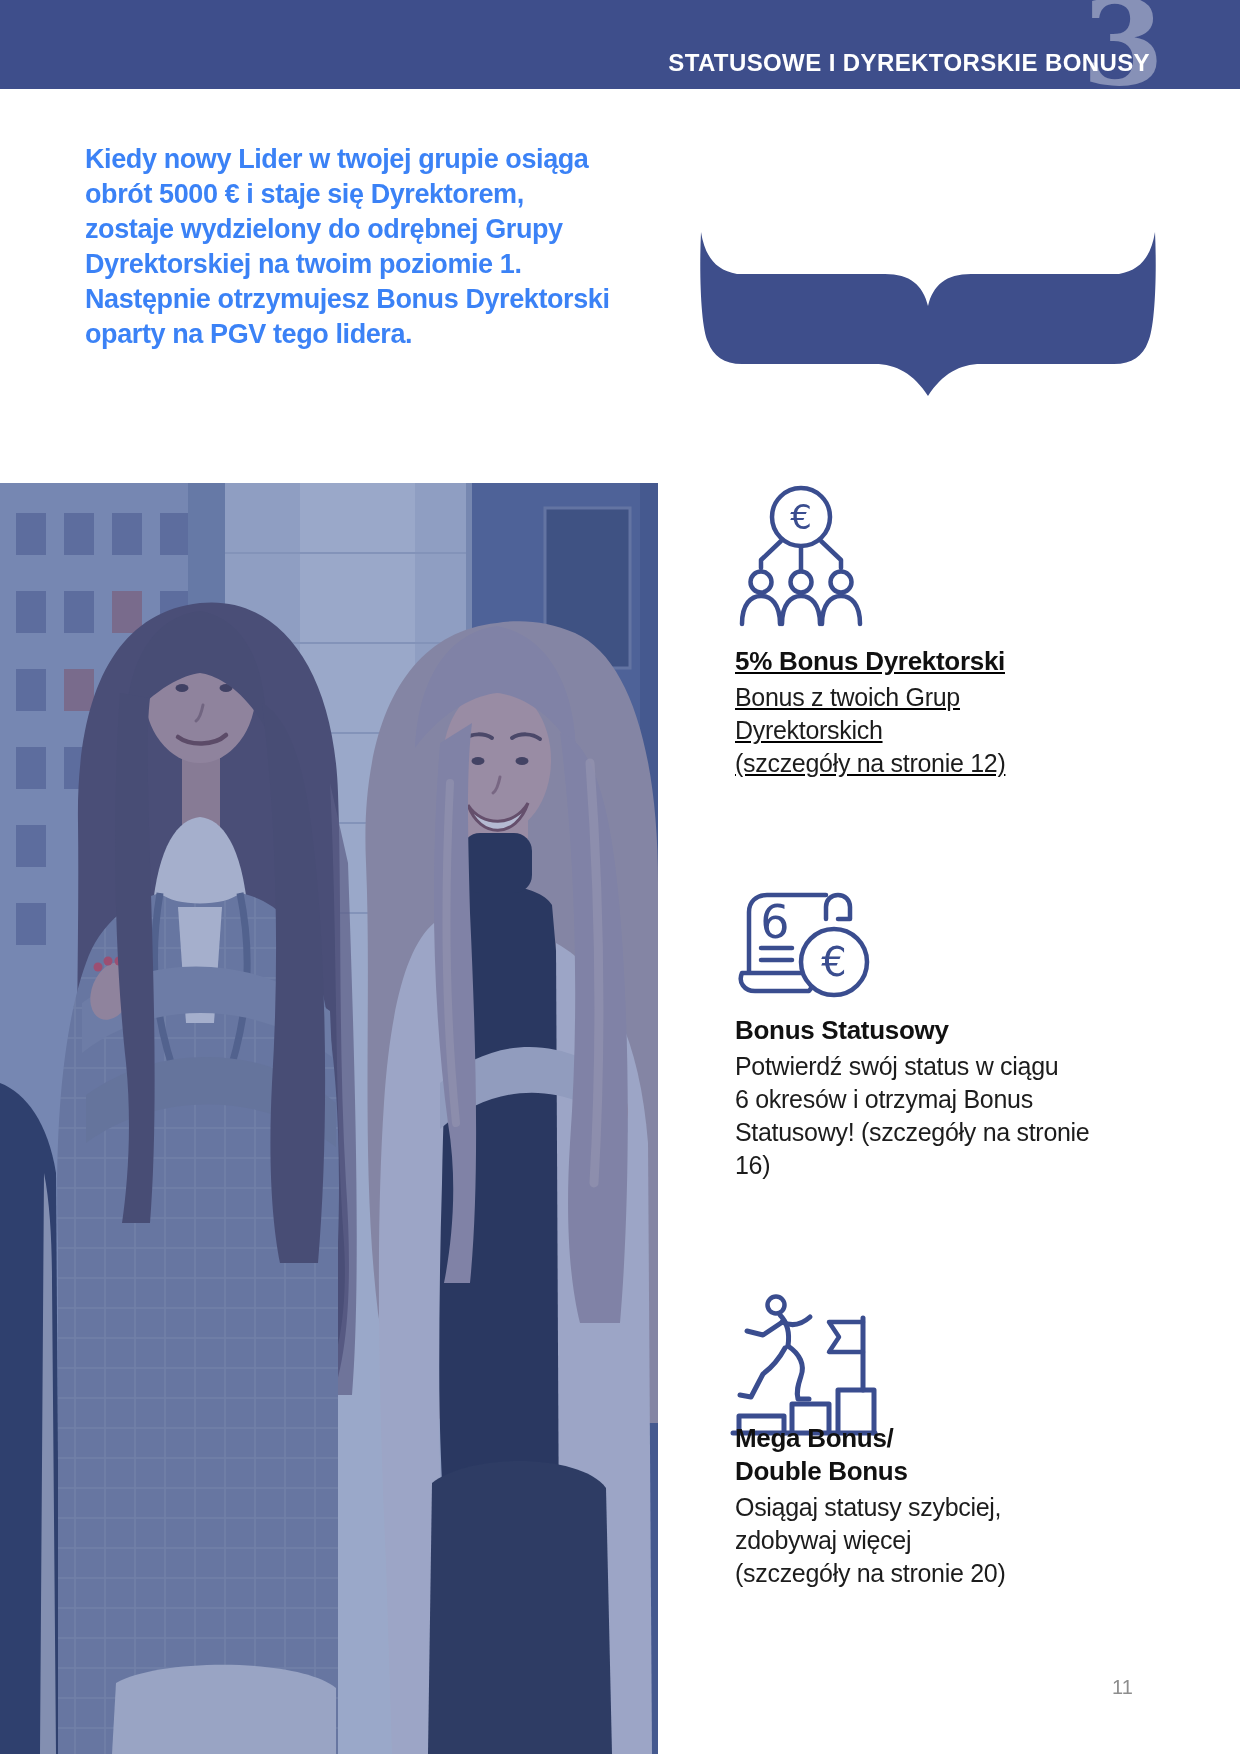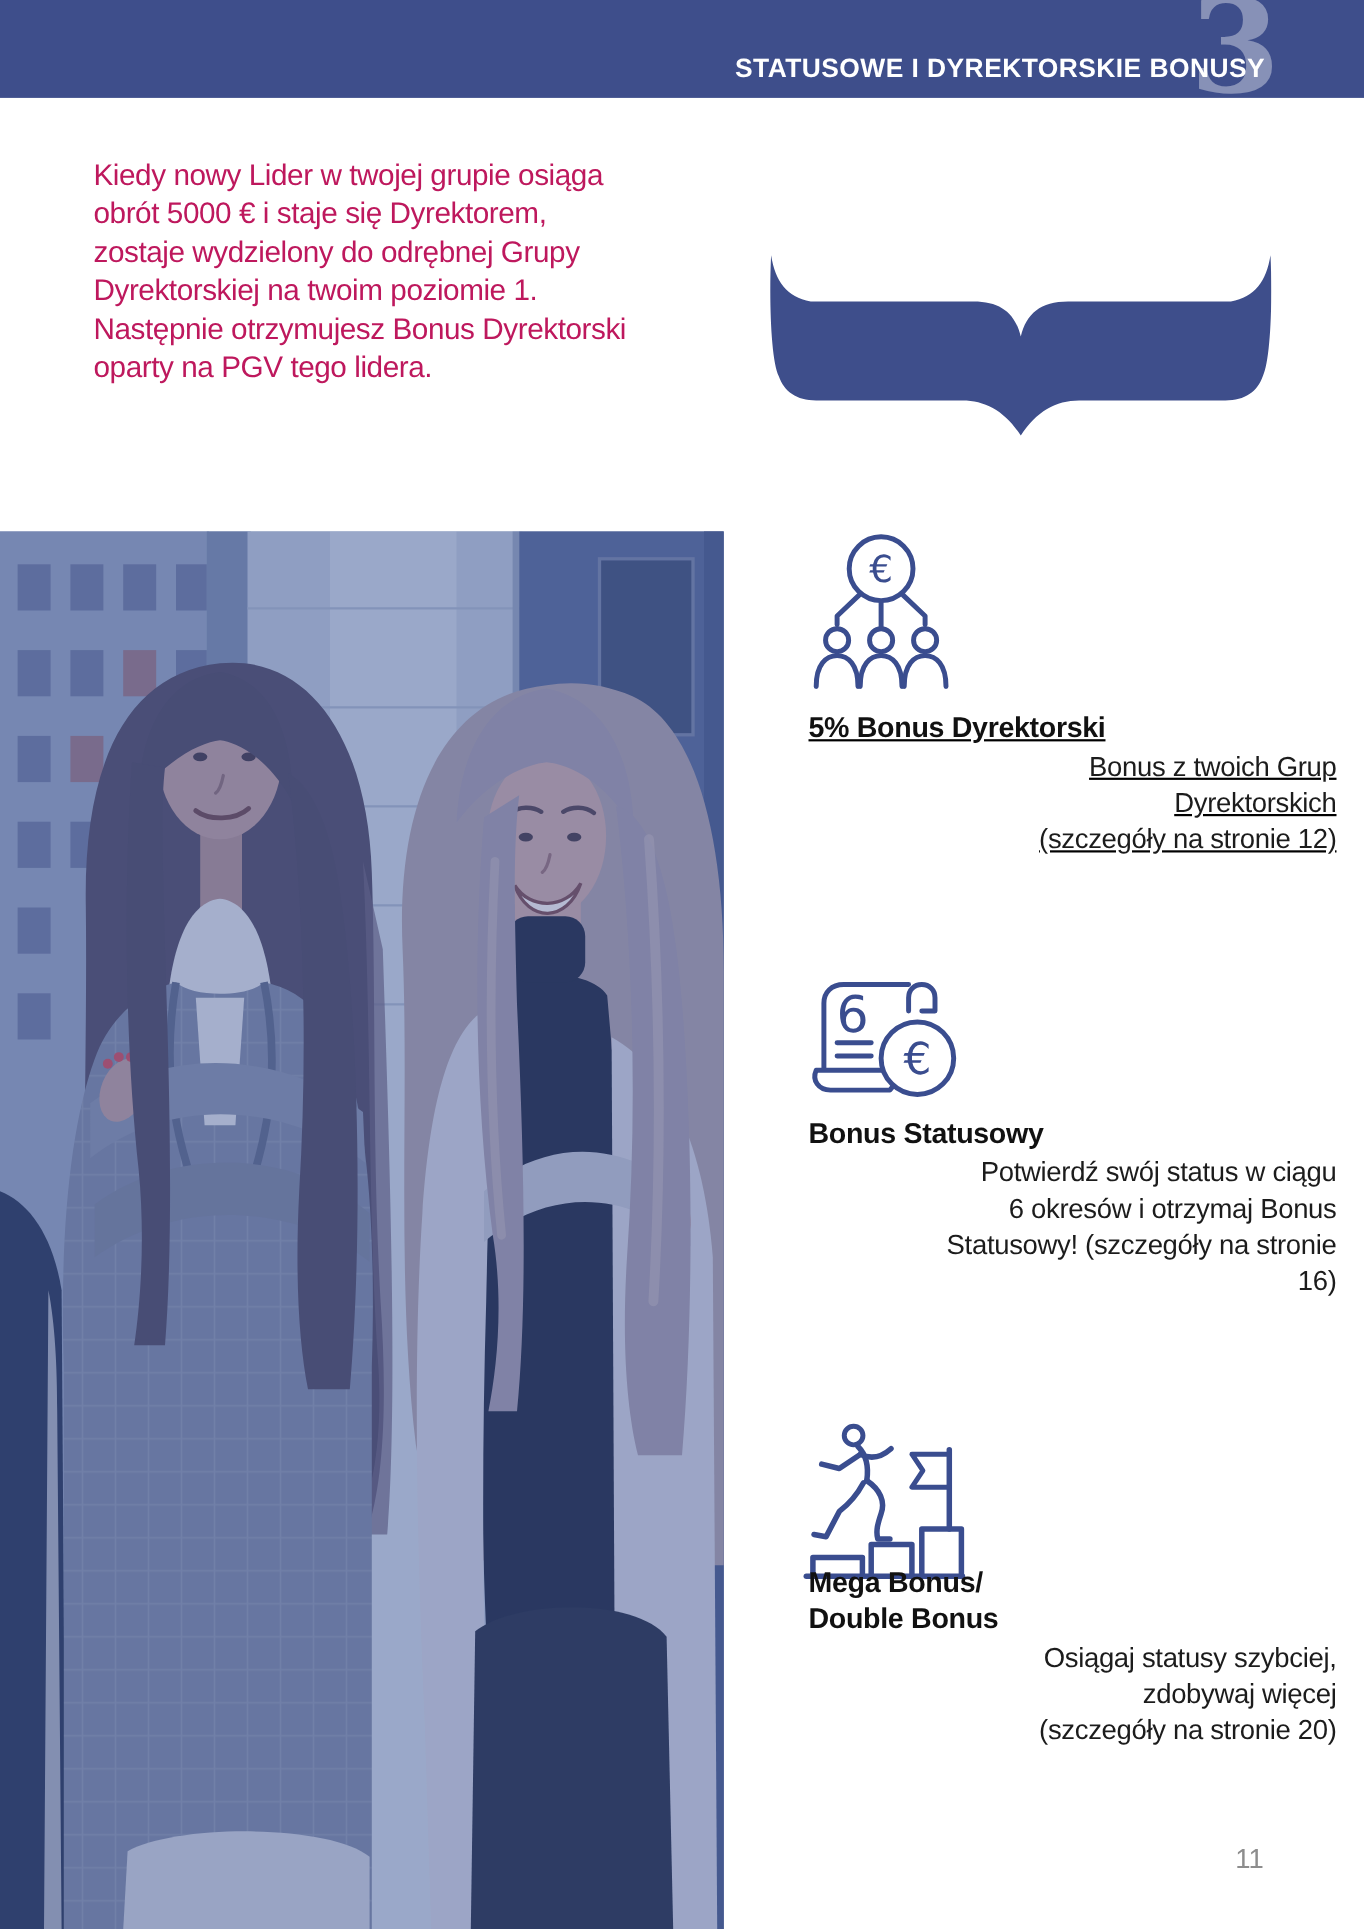--- a/index.html
+++ b/index.html
@@ -5,32 +5,32 @@
   html,body{margin:0;padding:0;background:#ffffff;}
   .page{position:relative;width:1240px;height:1754px;background:#fff;overflow:hidden;
         font-family:"Liberation Sans",sans-serif;}
   
   .header{position:absolute;left:0;top:0;width:1240px;height:89px;background:#3e4e8b;overflow:hidden;}
   .header-title{position:absolute;right:90px;bottom:12px;color:#ffffff;font-weight:bold;
         font-size:24px;letter-spacing:.4px;white-space:nowrap;text-align:center;}
   .chapter-number{position:absolute;right:76px;top:-16px;font-family:"DejaVu Serif",serif;
         font-weight:bold;font-size:118px;line-height:1;color:rgba(255,255,255,.38);}
   
-  .intro{position:absolute;left:85px;top:142px;font-size:27px;line-height:35px;color:#be185d;
-        letter-spacing:-0.4px;white-space:pre;}
+  .intro{position:absolute;left:85px;top:142px;font-size:27px;line-height:35px;color:#3b82f6;
+        letter-spacing:-0.4px;white-space:pre;font-weight:bold;}
   
   .book{position:absolute;left:700px;top:230px;}
   
   .photo{position:absolute;left:0;top:483px;width:658px;height:1271px;}
   
   .section{position:absolute;left:735px;width:480px;}
   .sec-title{font-weight:bold;font-size:26px;line-height:33px;color:#111111;white-space:pre;letter-spacing:-0.3px;}
-  .sec-body{font-size:25px;line-height:33px;color:#1c1c1c;white-space:pre;letter-spacing:-0.3px;margin-top:3px;text-align:right;}
+  .sec-body{font-size:25px;line-height:33px;color:#1c1c1c;white-space:pre;letter-spacing:-0.3px;margin-top:3px;}
   .icon-box{position:absolute;}
-  .page-number{position:absolute;left:1112px;top:1676px;font-size:25px;color:#8d8d8d;margin-left:11px;}
+  .page-number{position:absolute;left:1112px;top:1676px;font-size:20px;color:#8d8d8d;}
 </style>
 </head>
 <body>
 
 <div class="page">
 
   <div class="header">
     <div class="chapter-number">3</div>
     <div class="header-title">STATUSOWE I DYREKTORSKIE BONUSY</div>
   </div>

